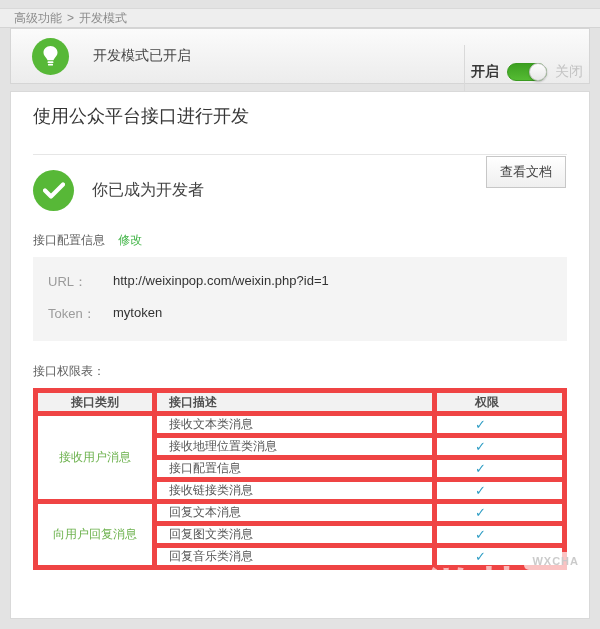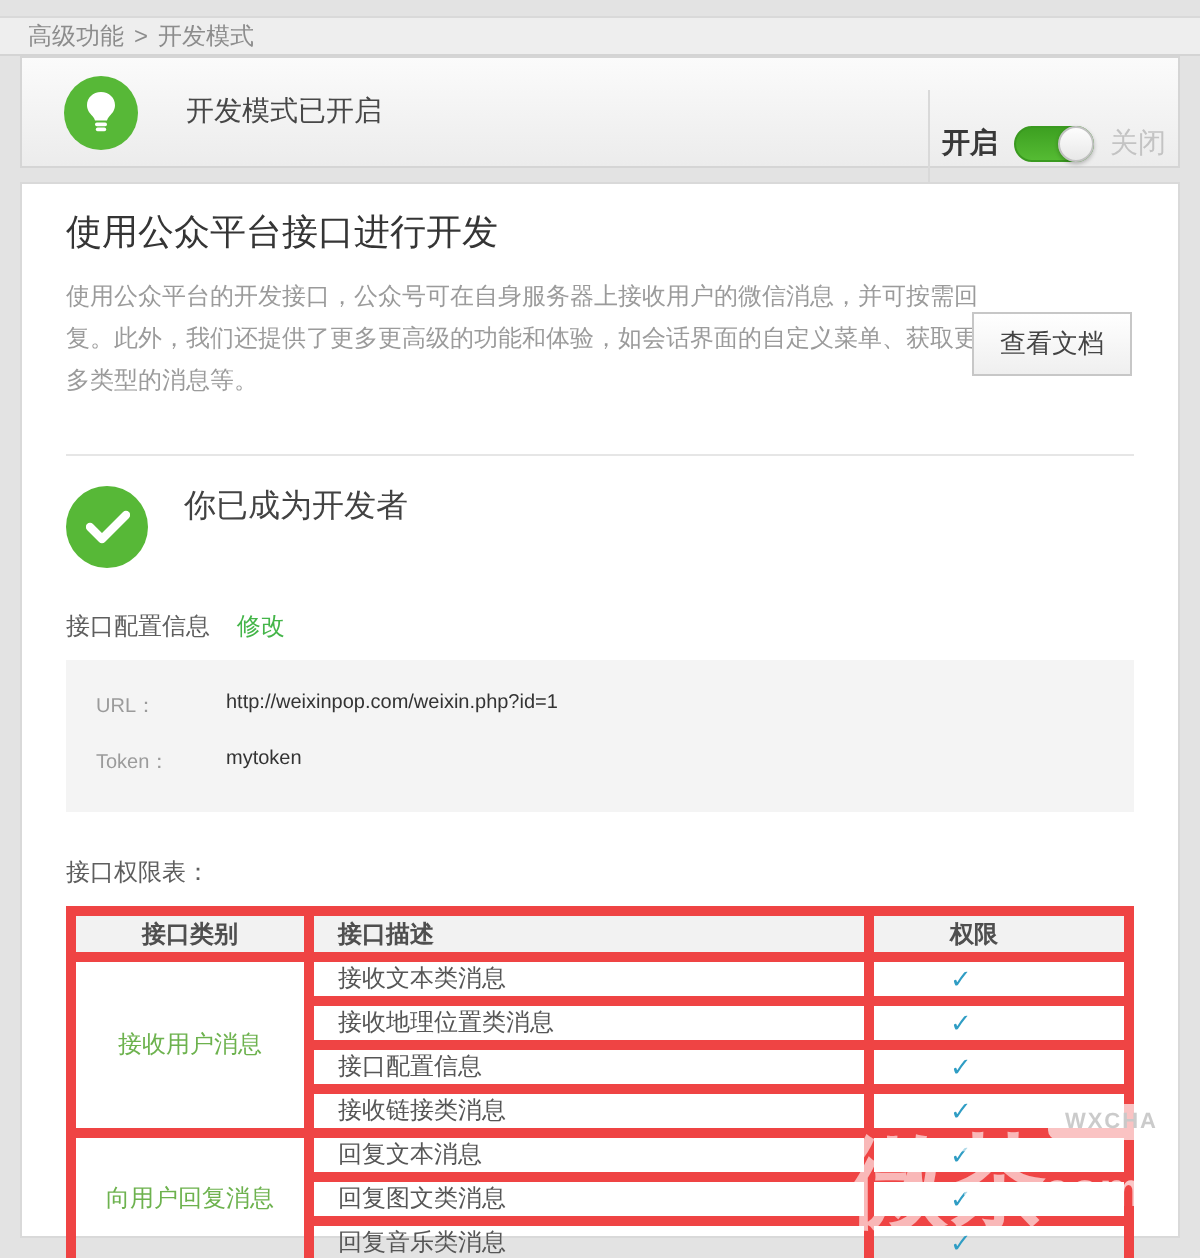--- a/index.html
+++ b/index.html
@@ -75,34 +75,34 @@
   .view-docs-btn {
     position:absolute; right:23px; top:64px;
     padding:6px 13px;
     font-size:13px; color:#444;
     font-family:inherit;
     background:linear-gradient(#ffffff,#efefef);
     border:1px solid #c7c7c7; border-radius:0;
     cursor:pointer;
   }
   .divider { margin-top:26px; border:none; border-top:1px solid #e6e6e6; }
-  .dev-row { margin-top:15px; display:flex; }
+  .dev-row { margin-top:15px; display:flex; align-items:center; }
   .check-circle {
     width:41px; height:41px; border-radius:50%;
     background:#57b837; flex:0 0 auto;
     display:flex; align-items:center; justify-content:center;
   }
   .dev-msg { margin-left:18px; font-size:16px; color:#424242; }
   .config-label-row { margin-top:21px; font-size:12px; }
   .config-label { color:#5e5e5e; }
   .edit-link { margin-left:10px; color:#44b549; text-decoration:none; }
   .config-box {
     margin-top:8px; background:#f4f4f4;
     padding:16px 15px 18px 15px;
-    font-size:10px;
+    font-size:13px;
   }
   .config-line { display:flex; }
   .config-line + .config-line { margin-top:14px; }
   .cfg-key { width:65px; color:#9b9b9b; flex:0 0 auto; }
   .cfg-val { color:#333; }
   .perm-label { margin-top:22px; font-size:12px; color:#5e5e5e; }
   table.perm-table {
     margin-top:8px; width:100%;
     border-collapse:collapse;
     font-size:12px;
@@ -175,21 +175,20 @@
     <div class="switch">
         <div class="knob"></div>
       </div>
     <span class="toggle-off-label">关闭</span>
   </div>
 </div>
 
 <div class="card">
 
   <h2 class="intro-title">使用公众平台接口进行开发</h2>
-  <p class="intro-desc">使用公众平台的开发接口，公众号可在自身服务器上接收用户的微信消息，并可按需回复。此外，我们还提供了更多更高级的功能和体验，如会话界面的自定义菜单、获取更多类型的消息等。</p>
   <button class="view-docs-btn">查看文档</button>
 
   <hr class="divider">
 
   <div class="dev-row">
     <div class="check-circle">
       <svg width="22" height="17" viewBox="0 0 22 17">
         <polyline points="2,8.5 8,14.5 20,2.5" fill="none" stroke="#ffffff" stroke-width="4.2" stroke-linecap="round" stroke-linejoin="round"></polyline>
       </svg>
     </div>

